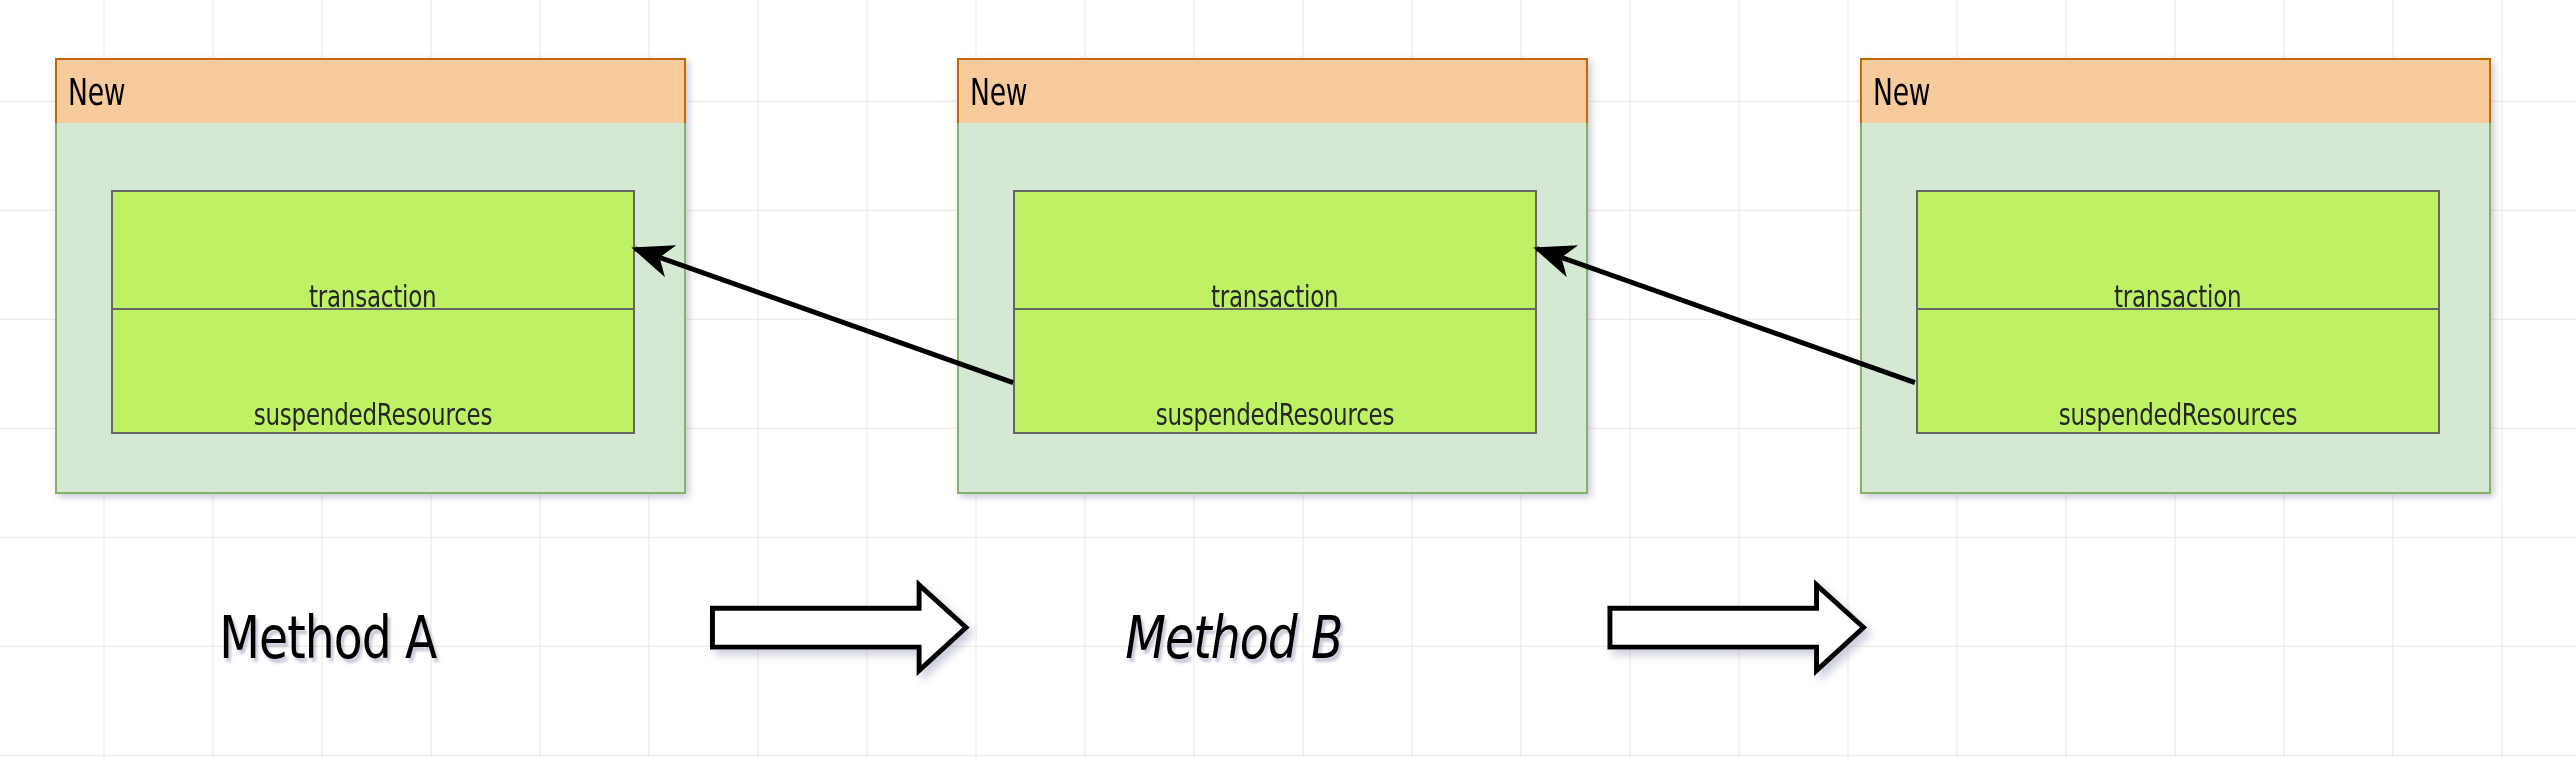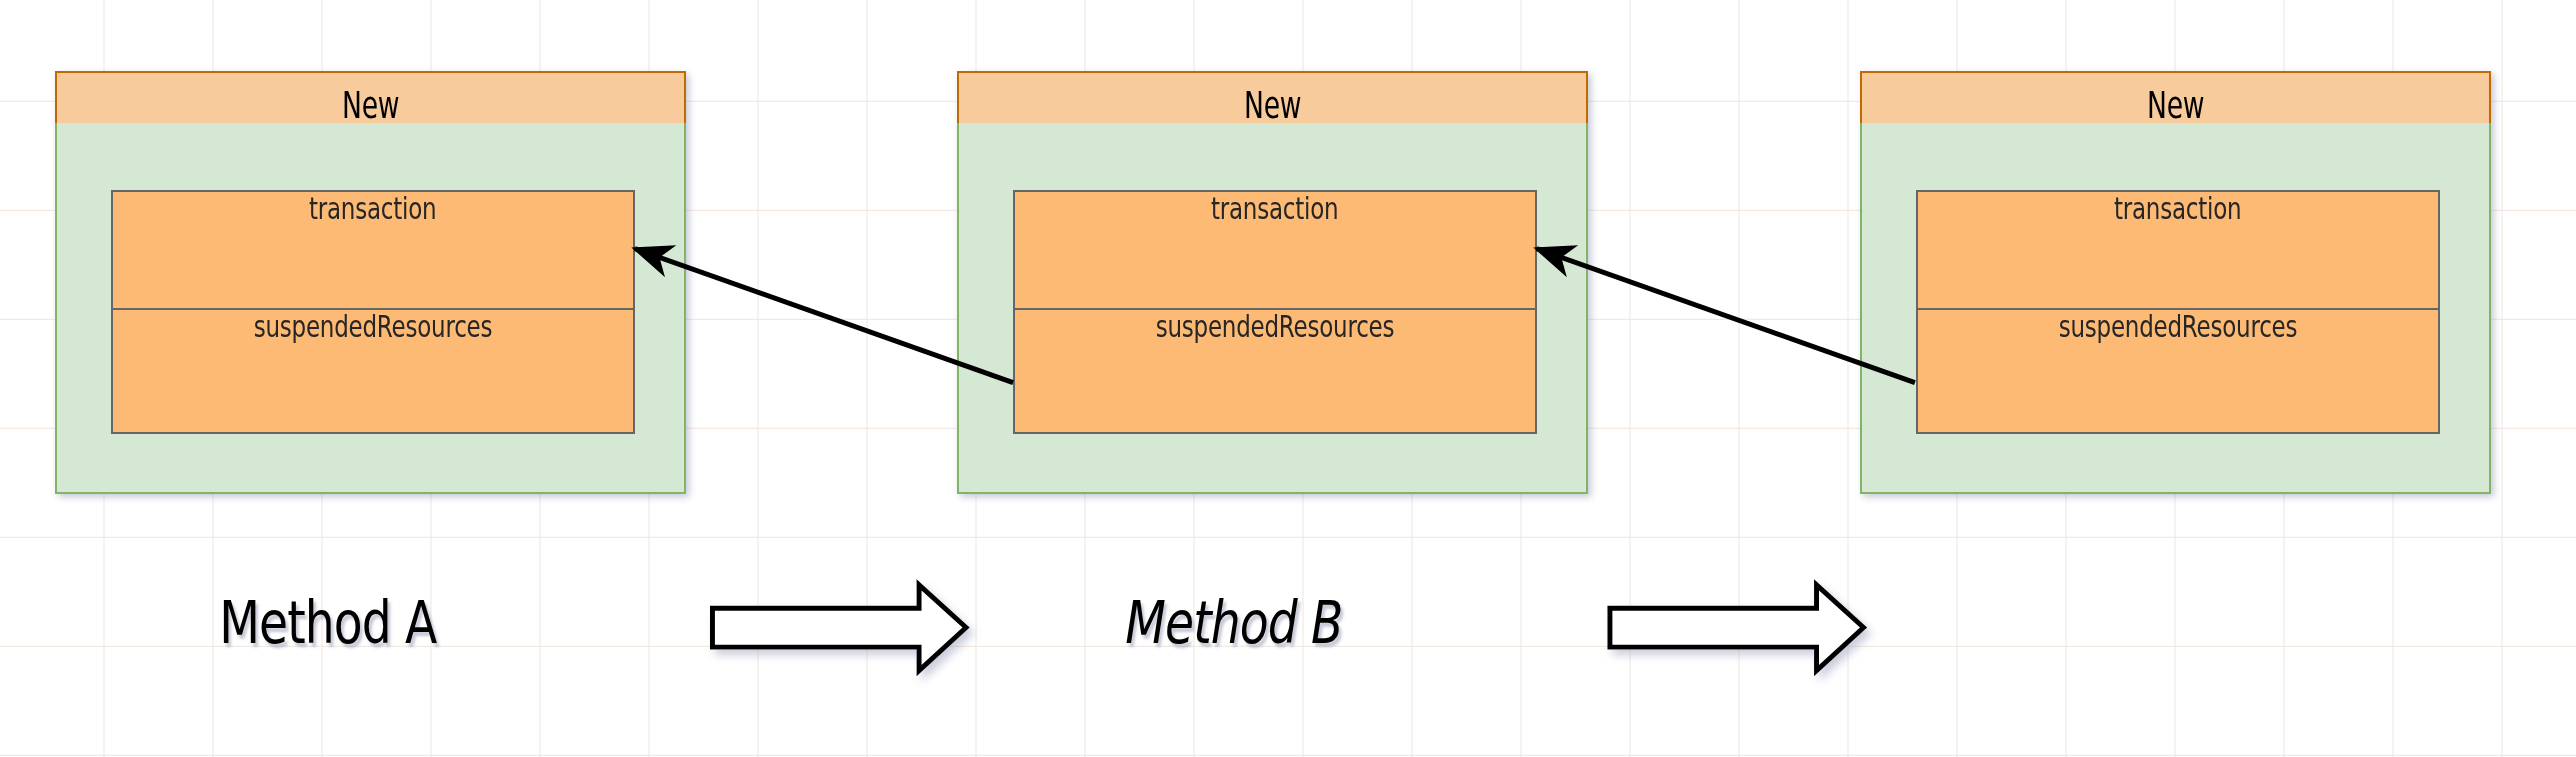--- a/index.html
+++ b/index.html
@@ -33,29 +33,28 @@
     position: absolute;
     top: 55px;
     width: 631px;
     height: 439px;
     box-sizing: border-box;
     filter: drop-shadow(3.8px 3.8px 3.8px rgba(120,125,160,0.42));
   }
   .card-header {
     position: absolute;
     left: 0;
-    top: 16px;
+    top: 3px;
     width: 100%;
     height: 69px;
     box-sizing: border-box;
     background: #f8cb9c;
     border: 2.2px solid #c06a00;
     display: flex;
     align-items: center;
-    justify-content: center;
   }
   .card-header-label {
     font-family: "DejaVu Sans", sans-serif;
     font-size: 37px;
     font-weight: 400;
     color: #000000;
     letter-spacing: -0.5px;
     transform: scaleX(0.72);
     transform-origin: center;
     white-space: nowrap;
@@ -70,24 +69,24 @@
     background: #d5e8d4;
     border: 2.2px solid #82b366;
     border-top: none;
   }
   .field-box {
     position: absolute;
     left: 54px;
     width: 524px;
     height: 126px;
     box-sizing: border-box;
-    background: #fdba74;
+    background: #bef264;
     border: 2.2px solid #666666;
     display: flex;
-    align-items: flex-start;
+    align-items: flex-end;
     justify-content: center;
   }
   .field-box.row-1 { top: 67px; }
   .field-box.row-2 { top: 185px; }
   .field-label {
     font-family: "DejaVu Sans", sans-serif;
     font-size: 29.5px;
     color: #262626;
     letter-spacing: -0.3px;
     transform: scaleX(0.78);
@@ -106,21 +105,21 @@
   }
   .overlay.links  { z-index: 40; }
   .overlay.flows  { z-index: 20; }
 
   
   .method-caption {
     position: absolute;
     top: 588px;
     height: 98px;
     display: flex;
-    align-items: flex-start;
+    align-items: center;
     justify-content: center;
     font-family: "DejaVu Sans", sans-serif;
     font-size: 59px;
     color: #000000;
     white-space: nowrap;
     letter-spacing: -1.1px;
     text-shadow: 3.3px 3.8px 3.3px rgba(125,130,165,0.45);
   }
   .method-caption span {
     display: inline-block;

